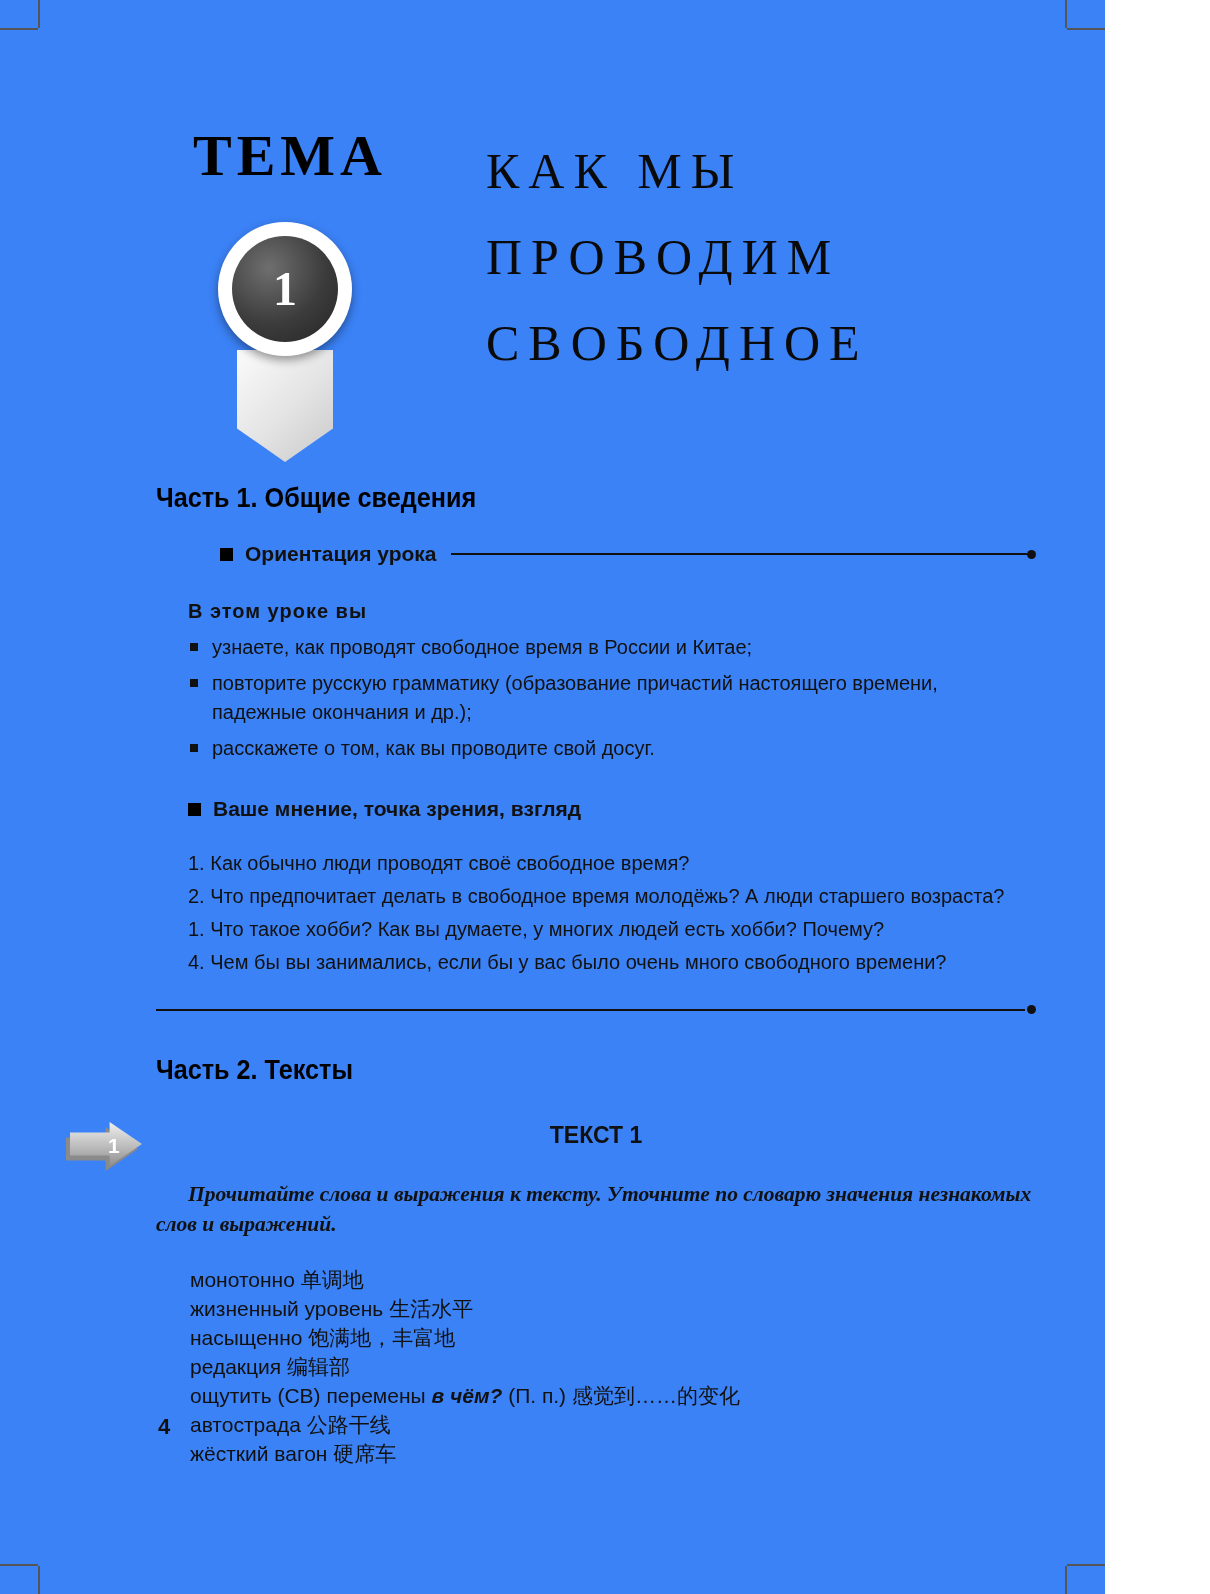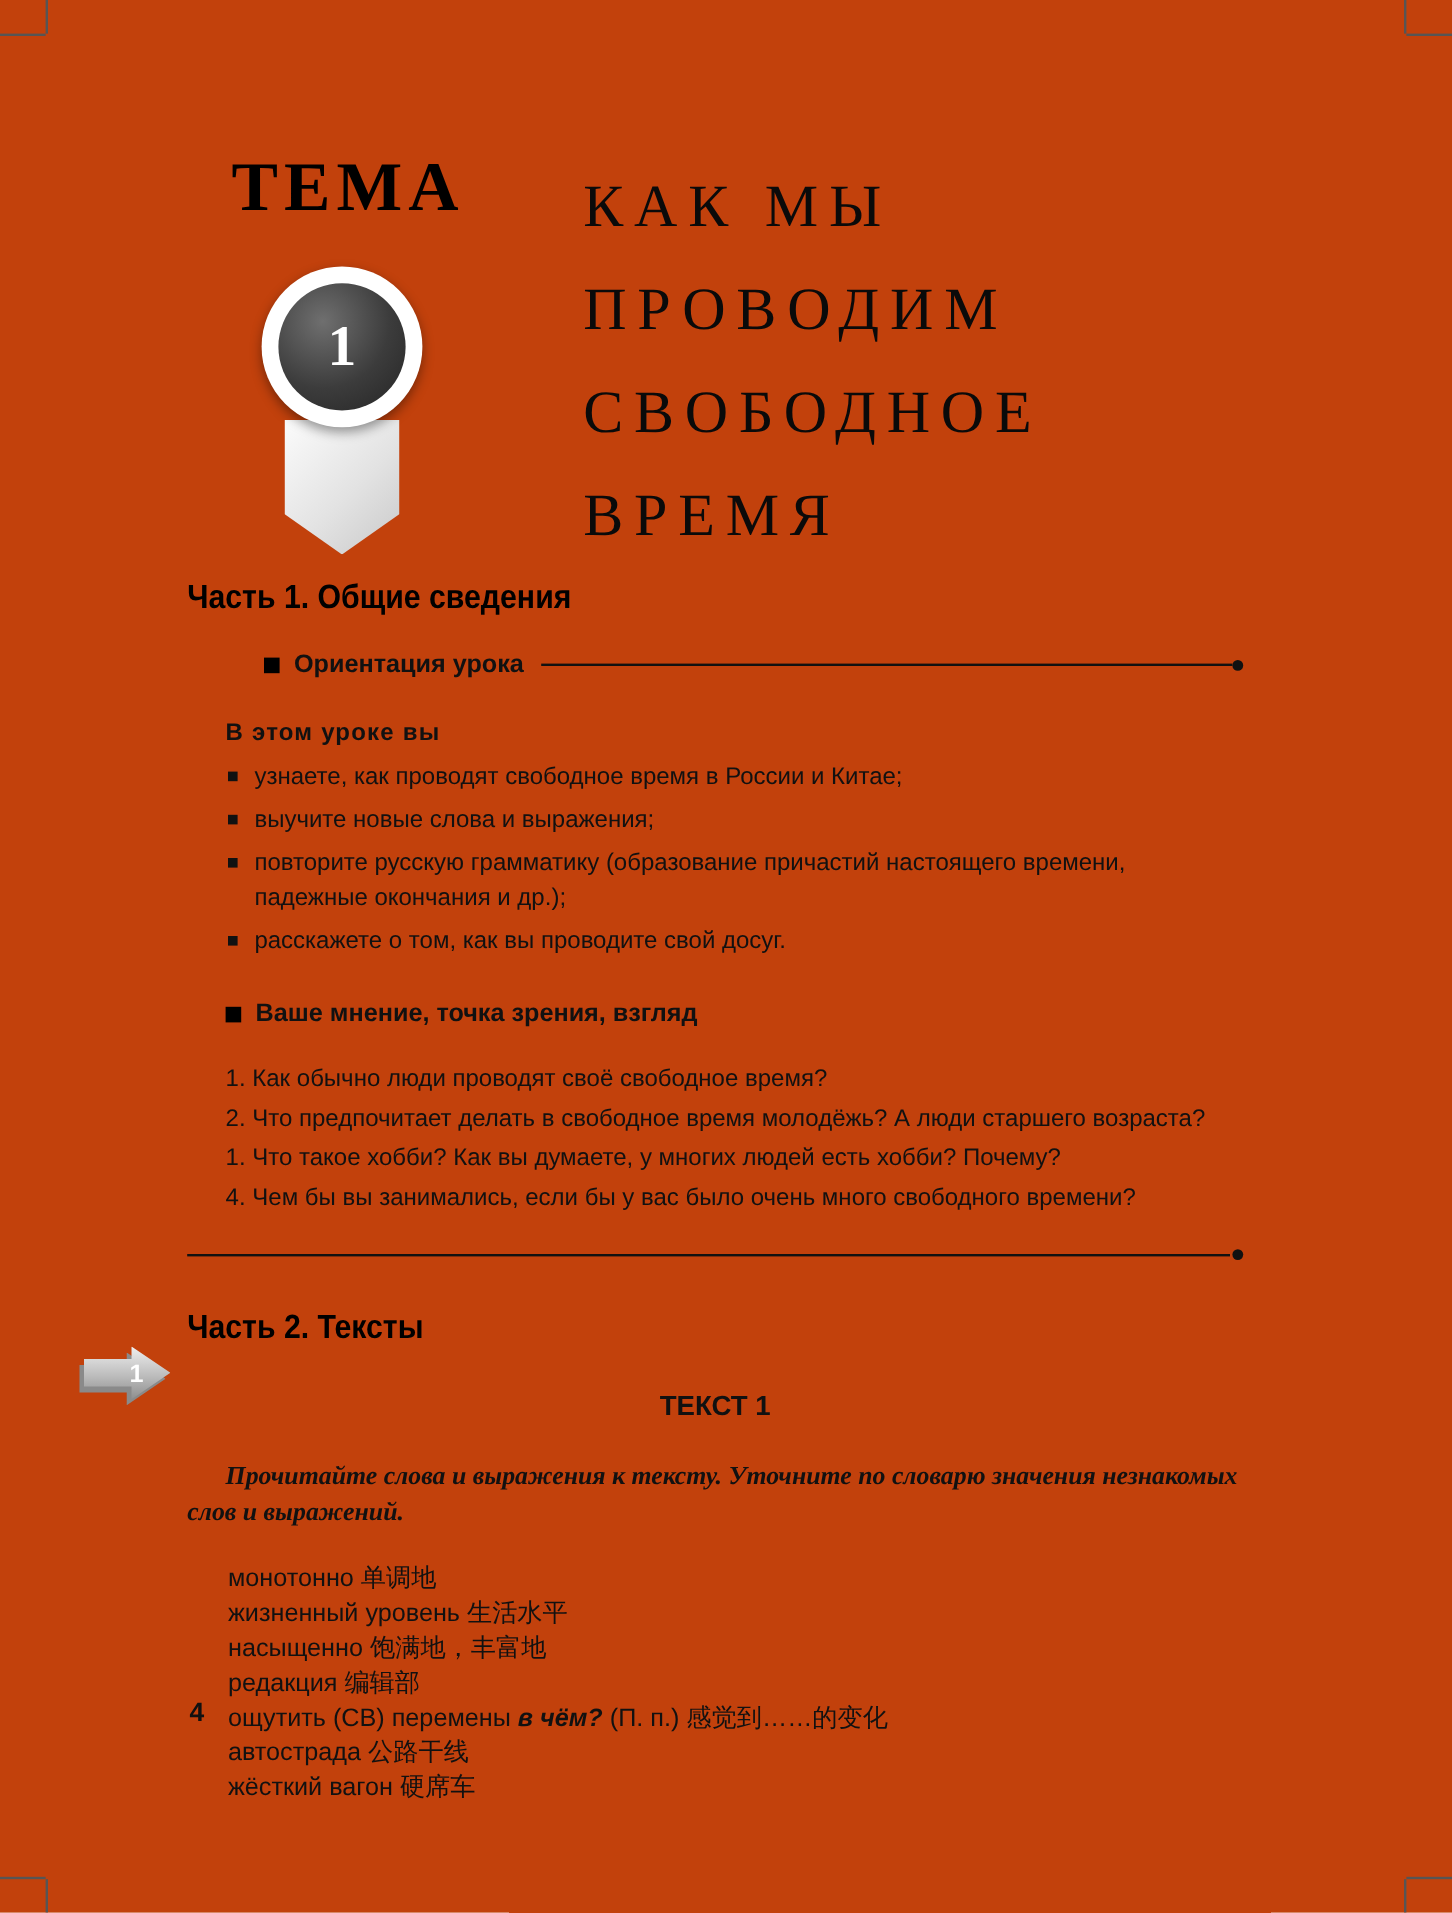--- a/index.html
+++ b/index.html
@@ -1,17 +1,17 @@
 <!DOCTYPE html>
 <html><head>
 <meta charset="utf-8">
 <style>
   html,body{margin:0;padding:0;background:#fff;}
   .page{
-    position:relative;width:1210px;height:1594px;background:#c2410c;
+    position:relative;width:1105px;height:1594px;background:#3b82f6;
     font-family:"Liberation Serif", serif;color:#111;overflow:hidden;
   }
   
   .mark{position:absolute;background:#555;}
   .m-tl-v{left:38px;top:0;width:2px;height:28px}
   .m-tl-h{left:0;top:28px;width:38px;height:2px}
   .m-tr-v{right:38px;top:0;width:2px;height:28px}
   .m-tr-h{right:0;top:28px;width:38px;height:2px}
   .m-bl-v{left:38px;bottom:0;width:2px;height:28px}
   .m-bl-h{left:0;bottom:28px;width:38px;height:2px}
@@ -158,39 +158,37 @@
       <div class="circle-inner">
         <span>1</span>
       </div>
     </div>
   </div>
 
   <div class="main-title">
     <div>КАК МЫ</div>
     <div>ПРОВОДИМ</div>
     <div>СВОБОДНОЕ</div>
-    <div>ВРЕМЯ</div>
   </div>
 
   <div class="content">
 
     <h2 class="part-heading">Часть 1. Общие сведения</h2>
 
     <div class="orientation-row">
       <span class="sq"></span>
       <span class="orient-label">Ориентация урока</span>
       <span class="hline"></span>
       <span class="dot"></span>
     </div>
 
     <p class="intro">В этом уроке вы</p>
 
     <ul class="goals">
       <li><span>узнаете, как проводят свободное время в России и Китае;</span></li>
-      <li><span>выучите новые слова и выражения;</span></li>
       <li><span>повторите русскую грамматику (образование причастий настоящего времени, падежные окончания и др.);</span></li>
       <li><span>расскажете о том, как вы проводите свой досуг.</span></li>
     </ul>
 
     <div class="opinion-row">
       <span class="sq"></span>
       <span class="opinion-label">Ваше мнение, точка зрения, взгляд</span>
     </div>
 
     <div class="questions">

